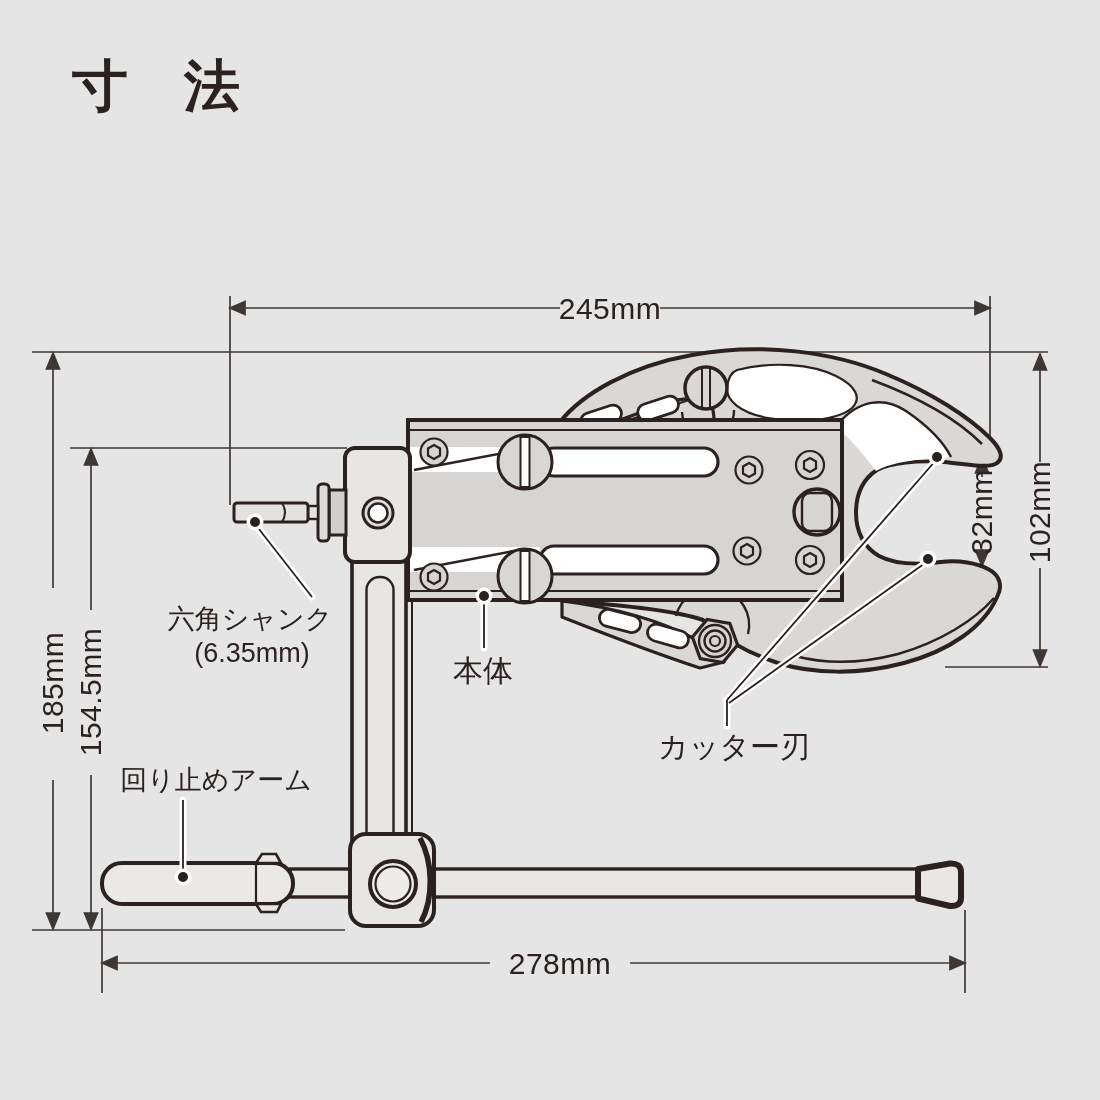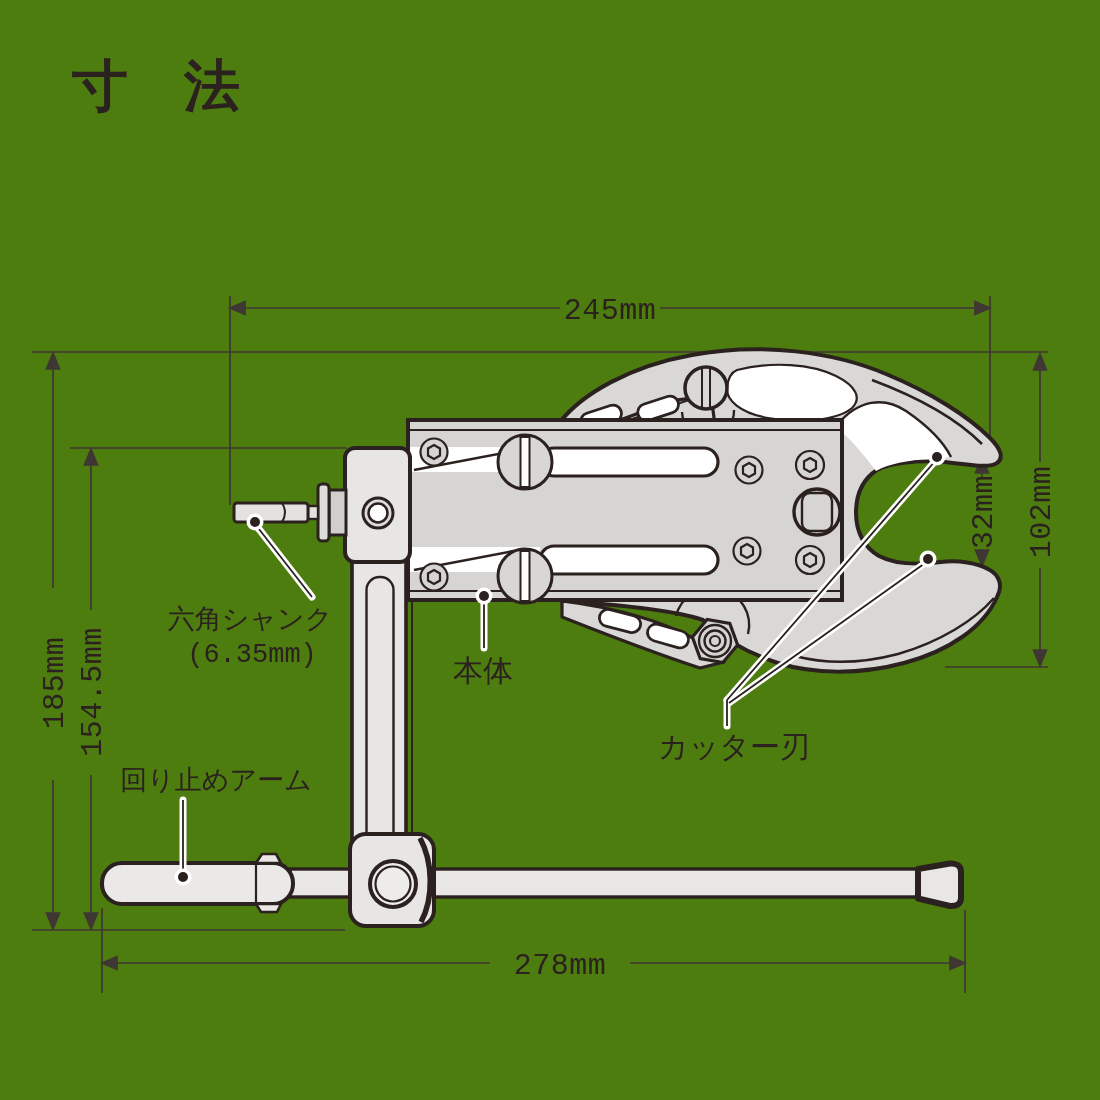--- a/index.html
+++ b/index.html
@@ -1,17 +1,17 @@
 <!DOCTYPE html>
 <html><head>
 <meta charset="utf-8">
 <style>
   html,body{margin:0;padding:0;background:#ffffff;}
-  .canvas{position:relative;width:1100px;height:1100px;background:#4d7c0f;overflow:hidden;
-          font-family:Liberation Mono, monospace;}
+  .canvas{position:relative;width:1100px;height:1100px;background:#e5e5e5;overflow:hidden;
+          font-family:Liberation Sans, sans-serif;}
   svg{display:block;}
   text{fill:#2b211f;}
   .dim-text{font-size:30px;letter-spacing:0.5px;}
   .label-text{font-size:27px;}
   .label-text-lg{font-size:30px;}
   .title-text{font-size:56px;font-weight:bold;}
 </style>
 </head>
 <body>
 

